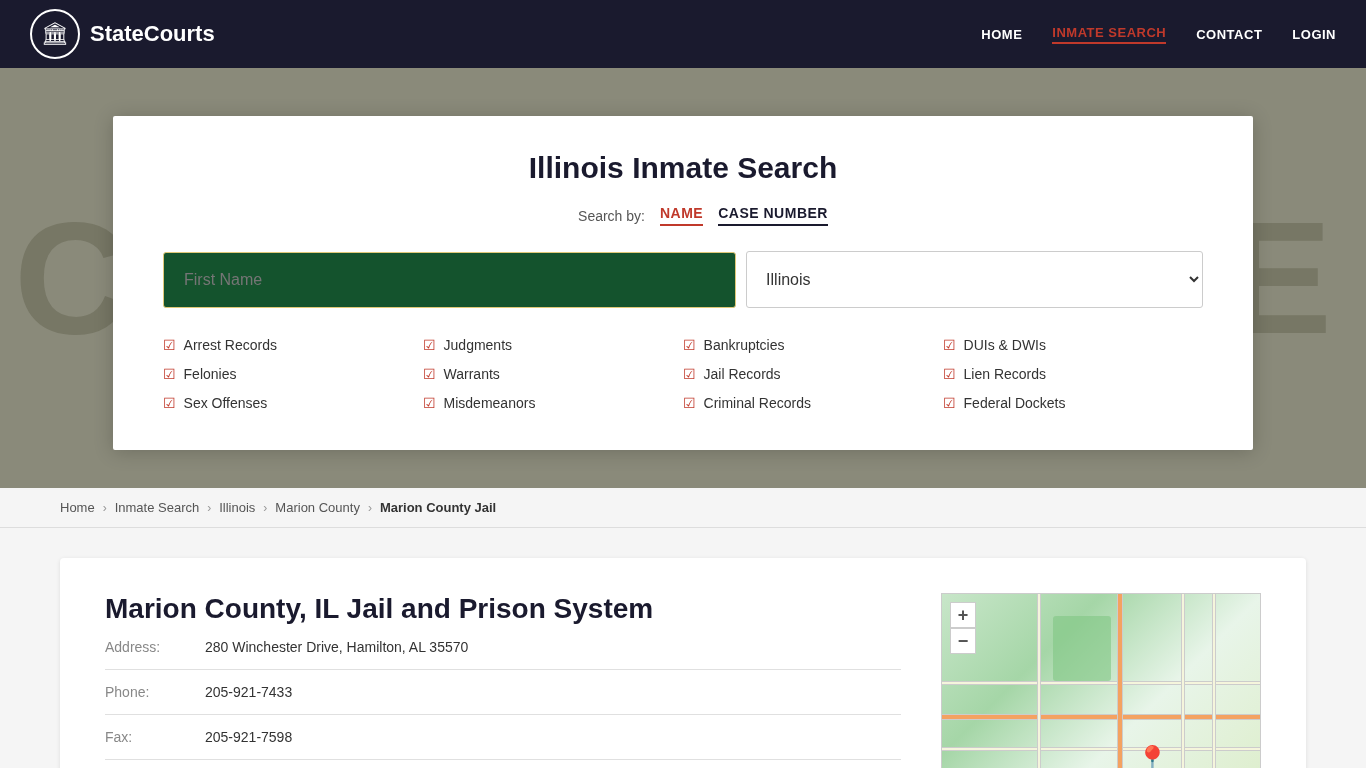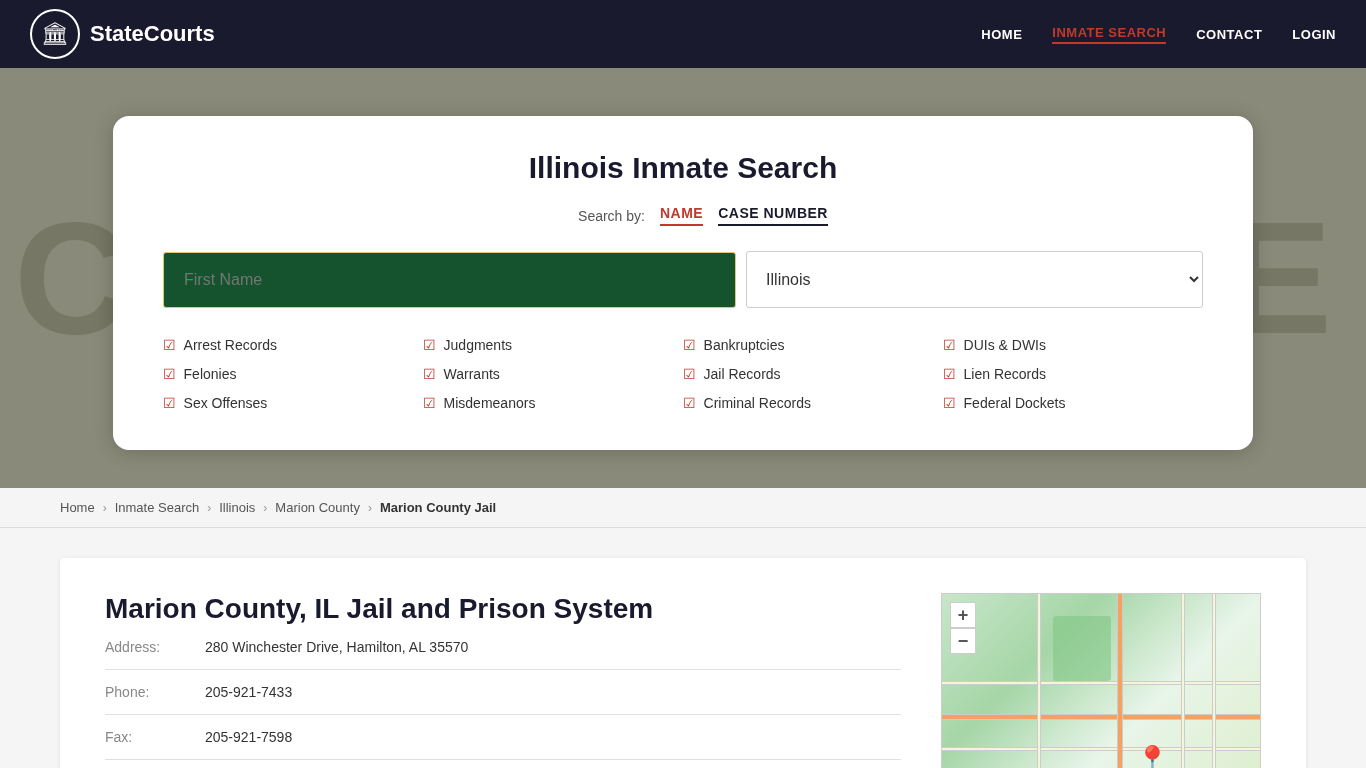--- a/index.html
+++ b/index.html
@@ -79,21 +79,21 @@
       color: rgba(100,100,80,0.5);
       letter-spacing: 20px;
       user-select: none;
       overflow: hidden;
       white-space: nowrap;
     }
 
     
     .search-box {
       background: white;
-      border-radius: 16px;
+      border-radius: 2px;
       padding: 35px 50px 35px;
       width: 1140px;
       position: relative;
       z-index: 2;
       box-shadow: 0 2px 20px rgba(0,0,0,0.2);
     }
     .search-title {
       text-align: center;
       font-size: 30px;
       font-weight: bold;

